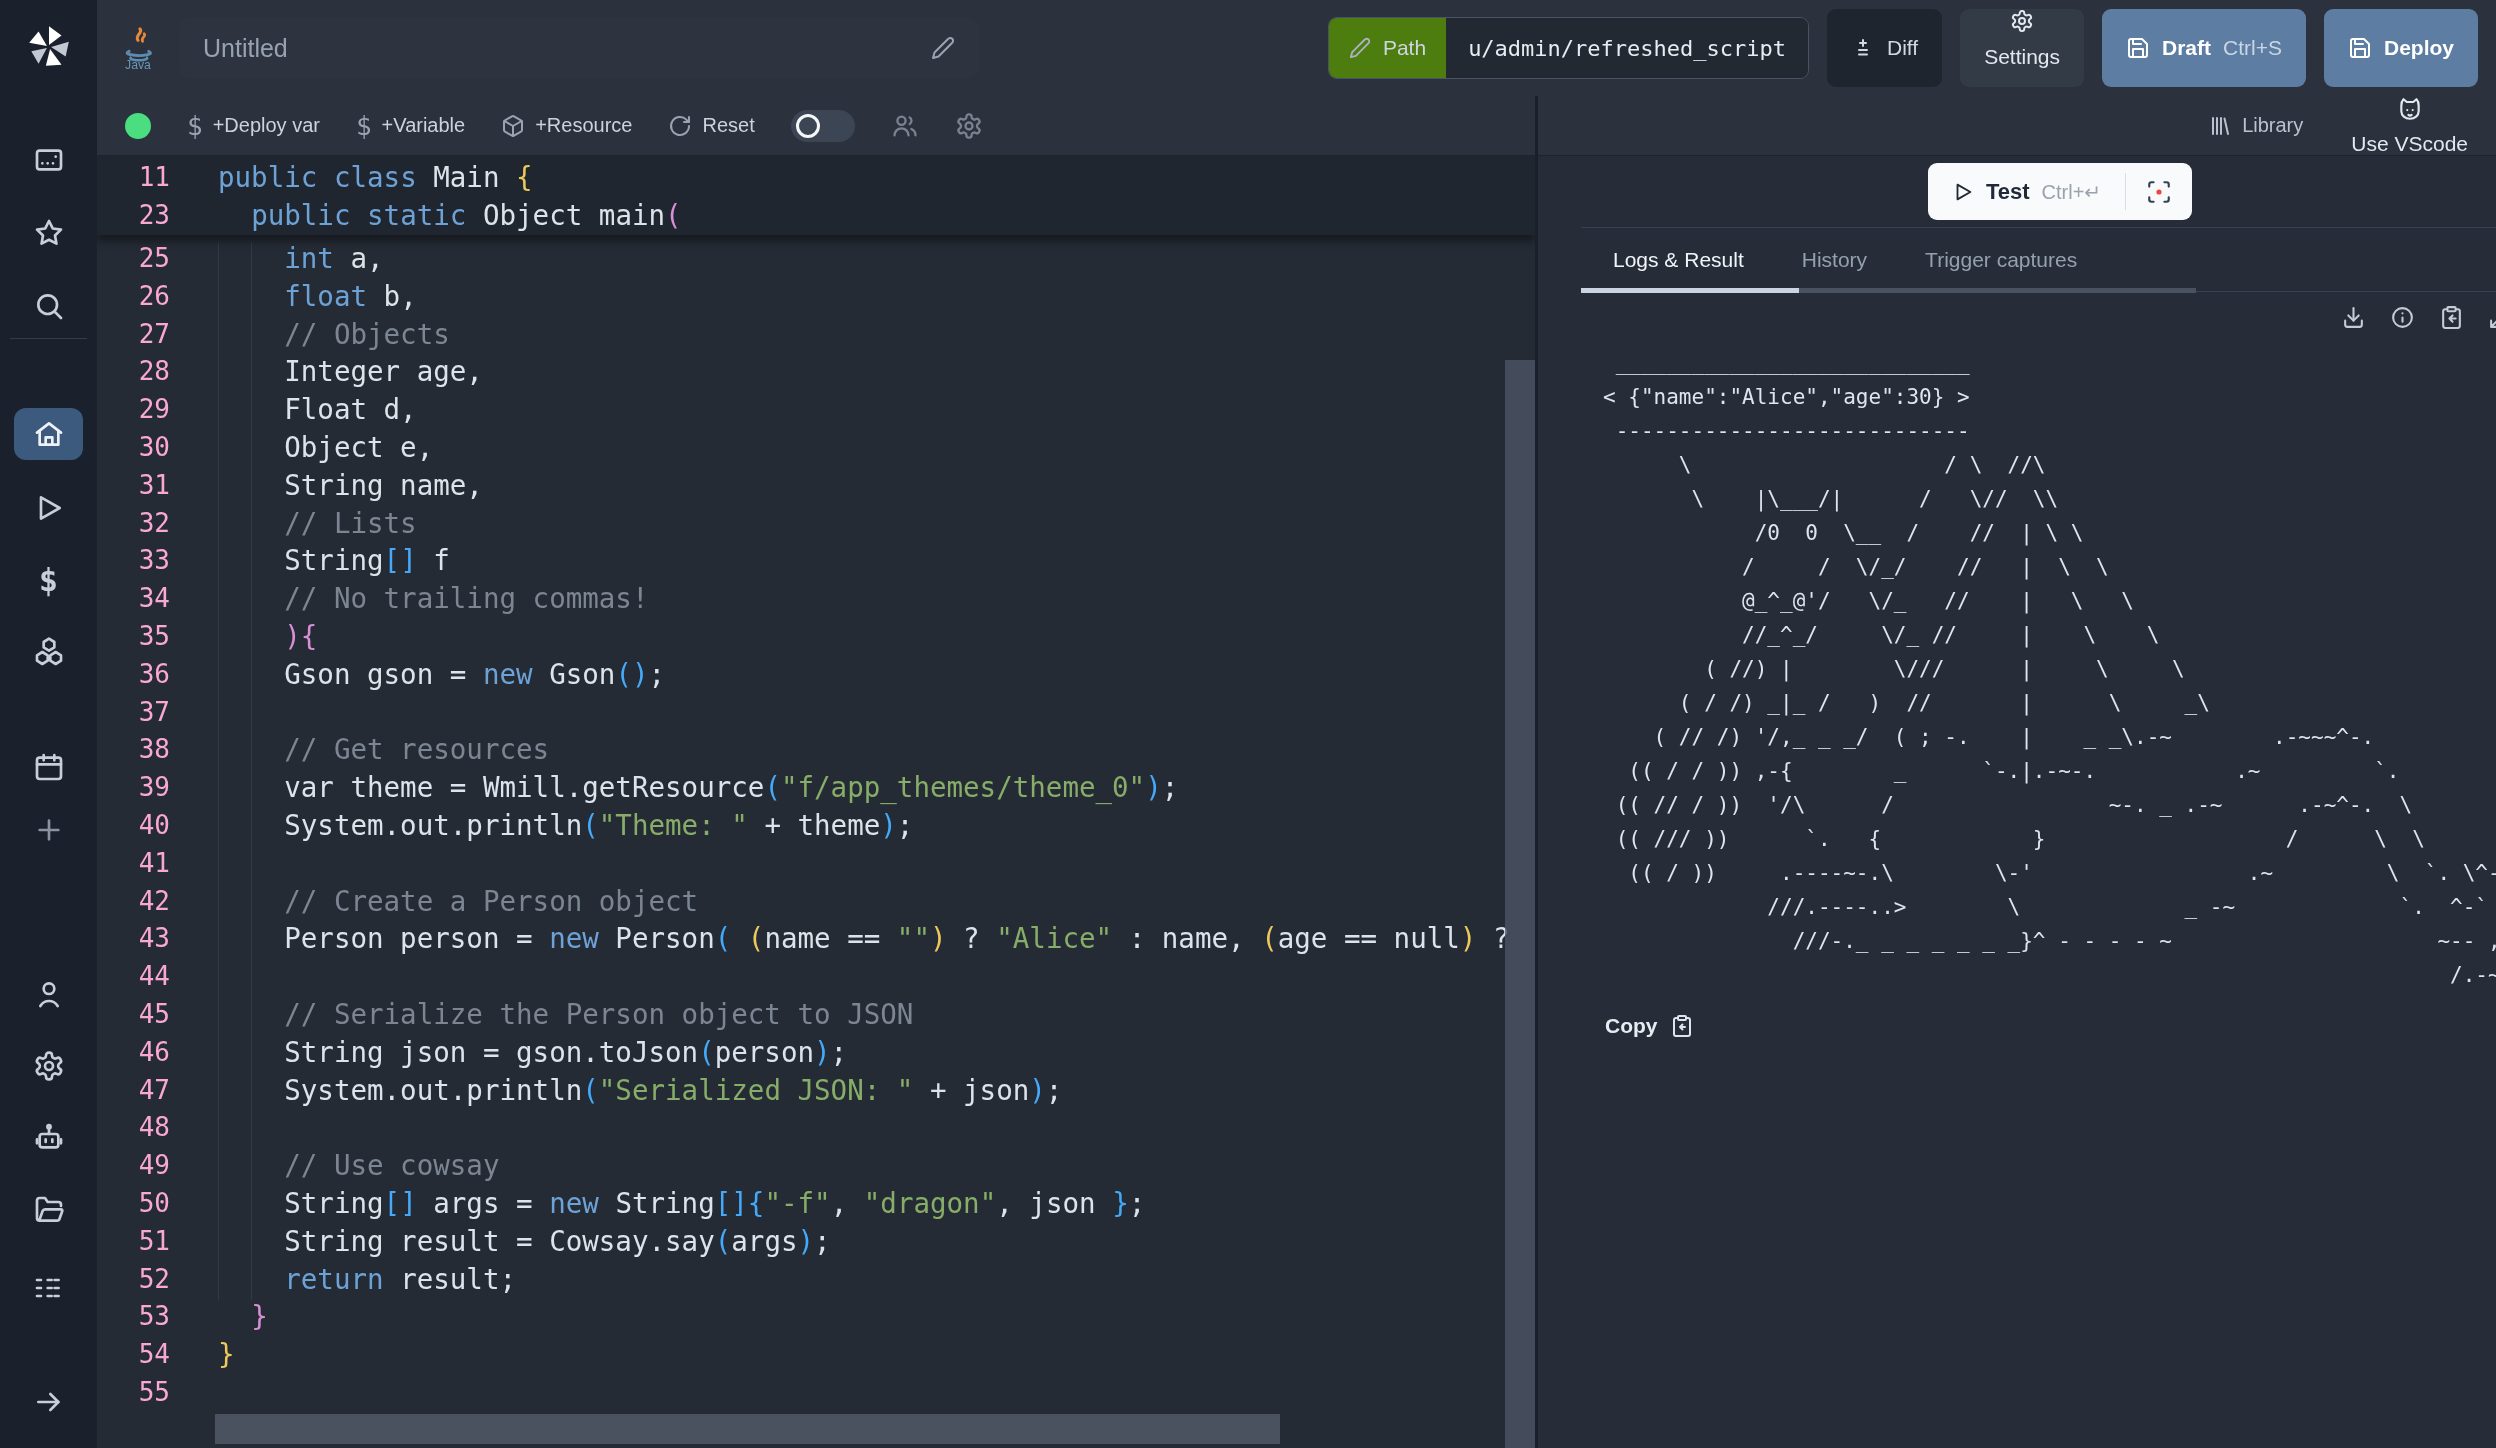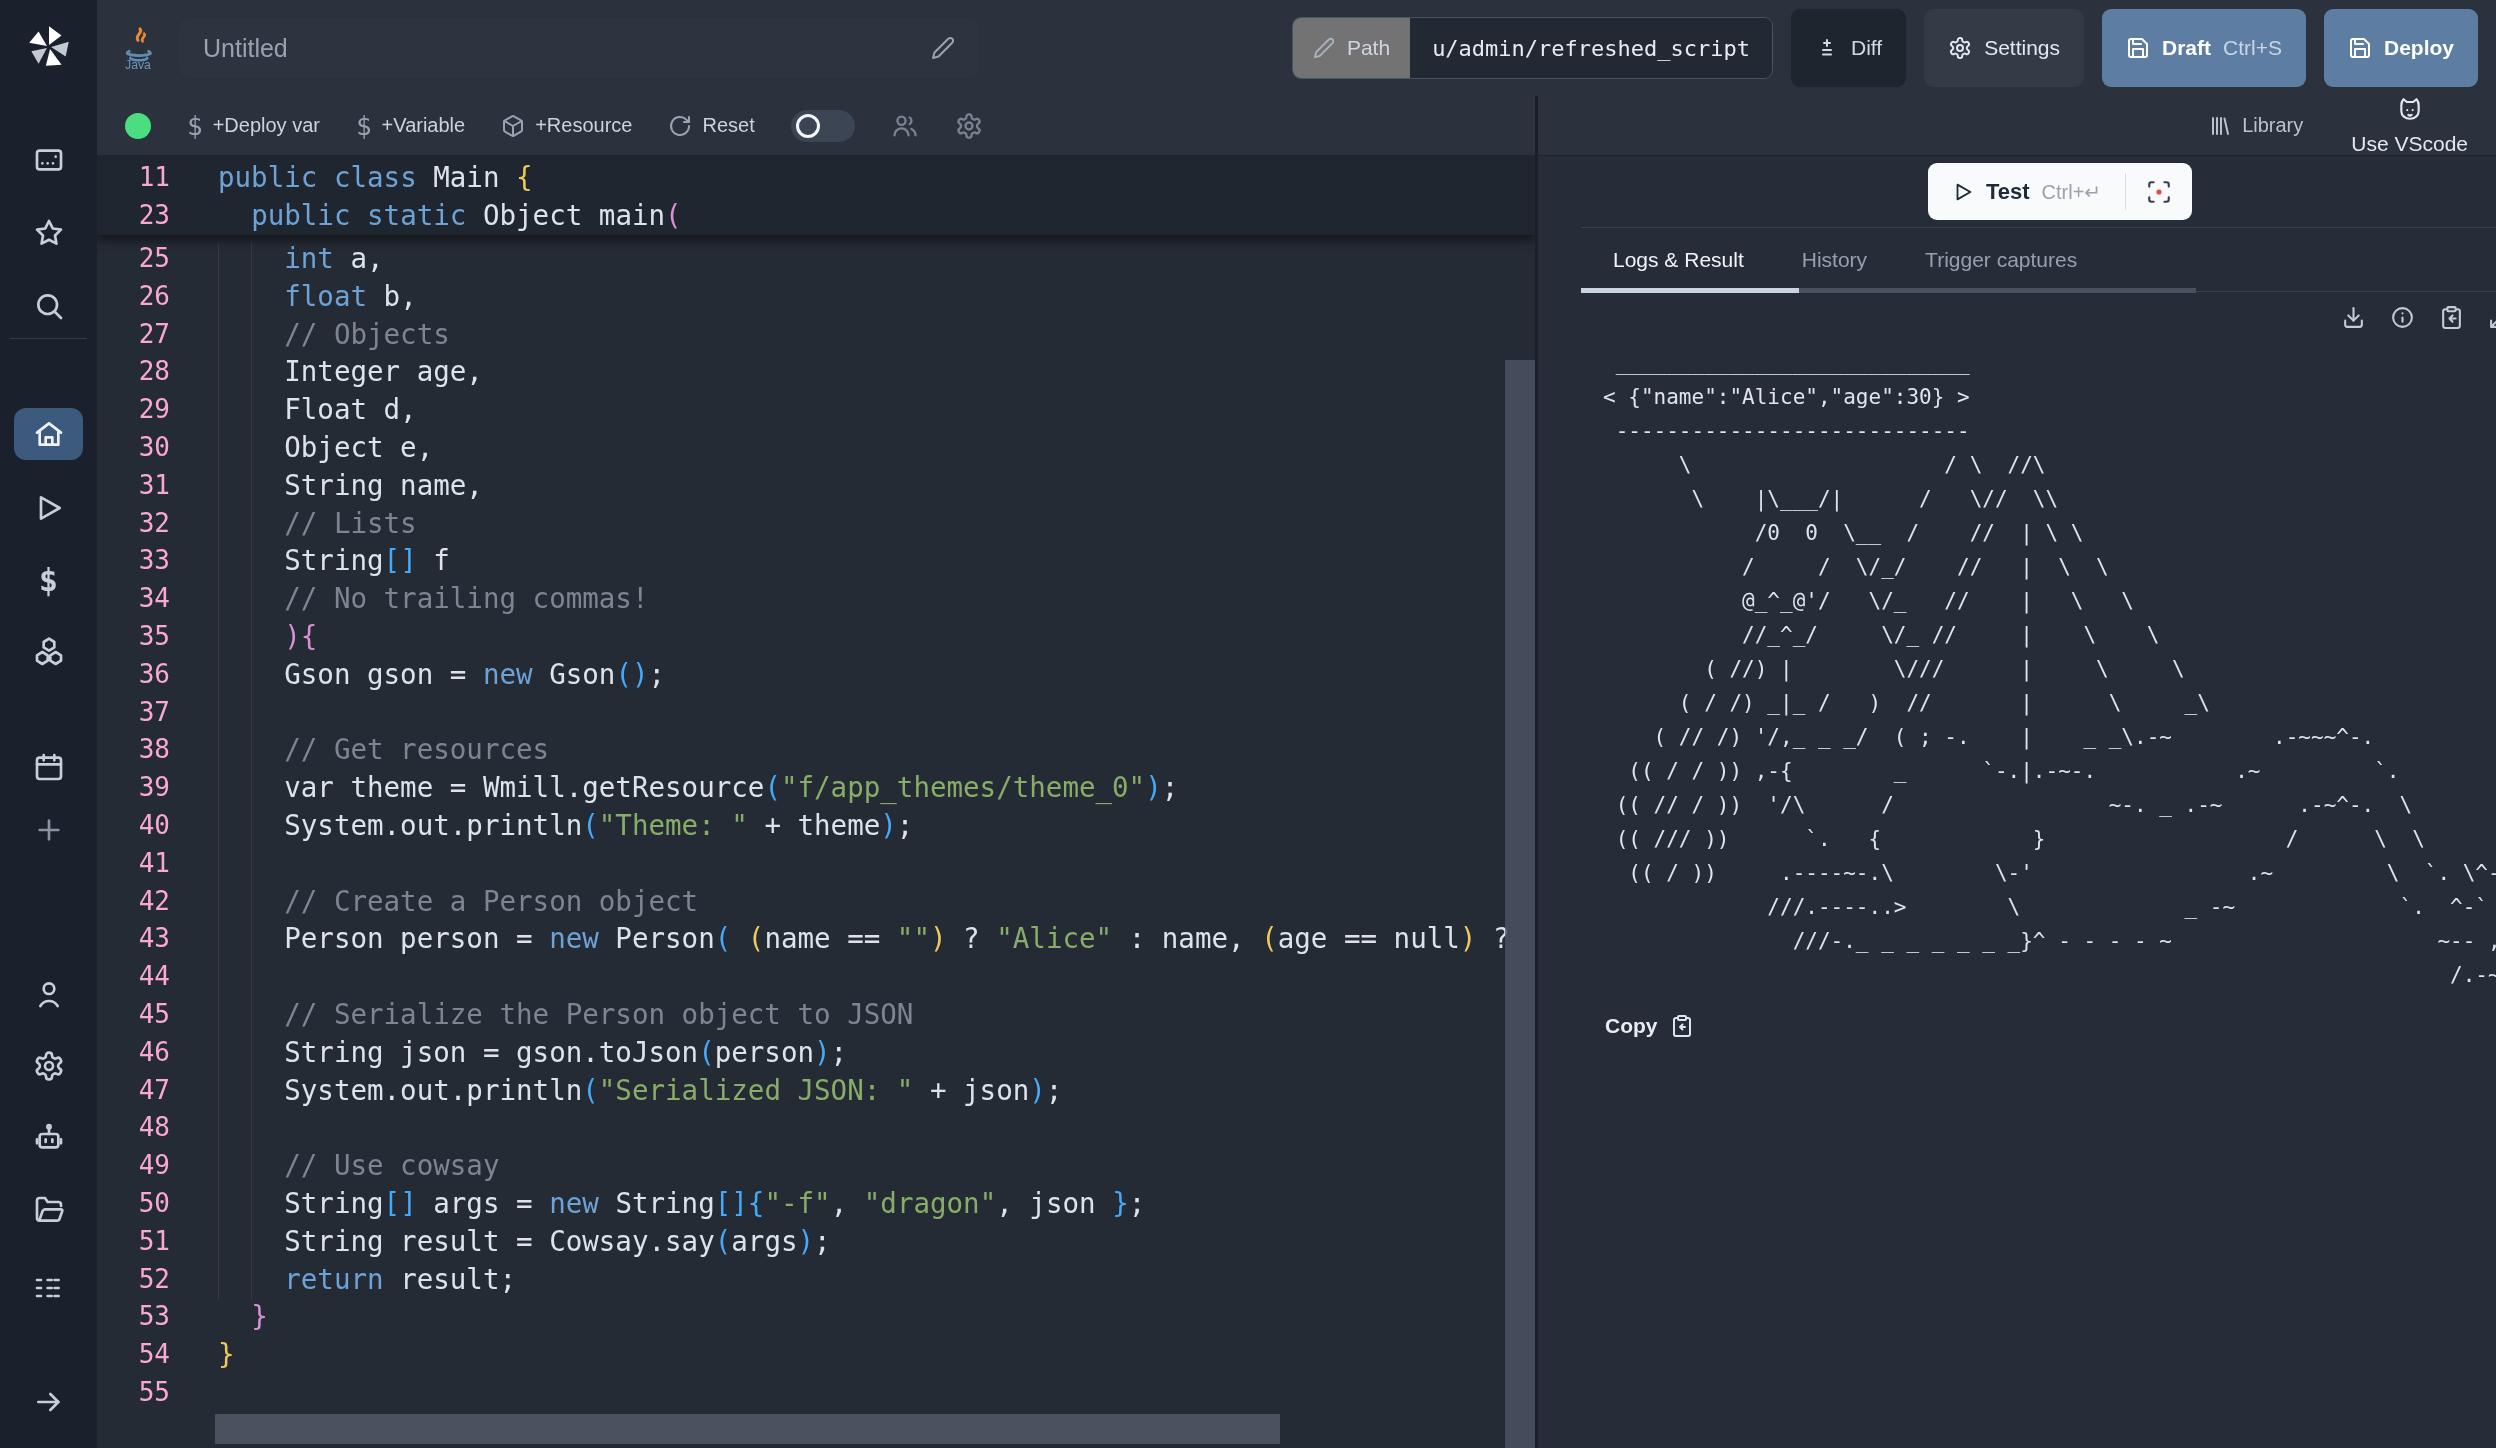--- a/index.html
+++ b/index.html
@@ -24,30 +24,30 @@
   .topbar { position:absolute; left:97px; top:0; width:2399px; height:96px;
     background:#2b313d; display:flex; align-items:center; padding:0 18px; gap:18px; }
   .java-icon { width:46px; height:46px; flex:0 0 auto; }
   .title-box { width:800px; height:60px; background:#2d3440; border-radius:9px;
     display:flex; align-items:center; justify-content:space-between; padding:0 24px;
     color:#99a2b0; font-size:25px; }
   .title-box .pencil { width:24px; height:24px; color:#9aa3b0; }
   .tb-spacer { flex:1; }
   .path-group { height:62px; border:1px solid #4a5363; border-radius:9px; overflow:hidden;
     display:flex; align-items:stretch; }
-  .path-left { background:#737373; display:flex; align-items:center; gap:12px; padding:0 20px;
+  .path-left { background:#4d7c0f; display:flex; align-items:center; gap:12px; padding:0 20px;
     color:#cfd6df; font-size:21px; }
   .path-left svg { width:22px; height:22px; color:#aab3c0; }
   .path-right { background:#232932; display:flex; align-items:center; padding:0 22px;
     color:#e8ecf2; font-size:22px; font-family:"DejaVu Sans Mono",monospace; }
   .btn { height:78px; border-radius:9px; display:flex; align-items:center; gap:12px;
     padding:0 24px; font-size:21px; cursor:pointer; border:none; }
   .btn svg { width:24px; height:24px; }
   .btn.dark { background:#1f252f; color:#d3d9e2; }
-  .btn.gray { background:#333b47; color:#e3e8ef; }
+  .btn.gray { background:#333b47; color:#e3e8ef;flex-direction:column; }
   .btn.blue { background:#5d7da2; color:#ffffff; font-weight:bold; }
   .btn .shortcut { font-weight:normal; color:#c9d6e6; }
 
   
   .toolbar { position:absolute; left:97px; top:96px; width:2399px; height:60px;
     background:#2b313d; border-bottom:1px solid #1e242d;
     display:flex; align-items:center; padding:0 28px; gap:36px; }
   .tool-item { display:flex; align-items:center; gap:10px; color:#ccd3dc; font-size:20px; cursor:pointer; }
   .tool-item svg { width:24px; height:24px; color:#9aa3b1; }
   .dollar-glyph { font-family:"DejaVu Sans Mono",monospace; font-size:26px; color:#9aa3b1; }

